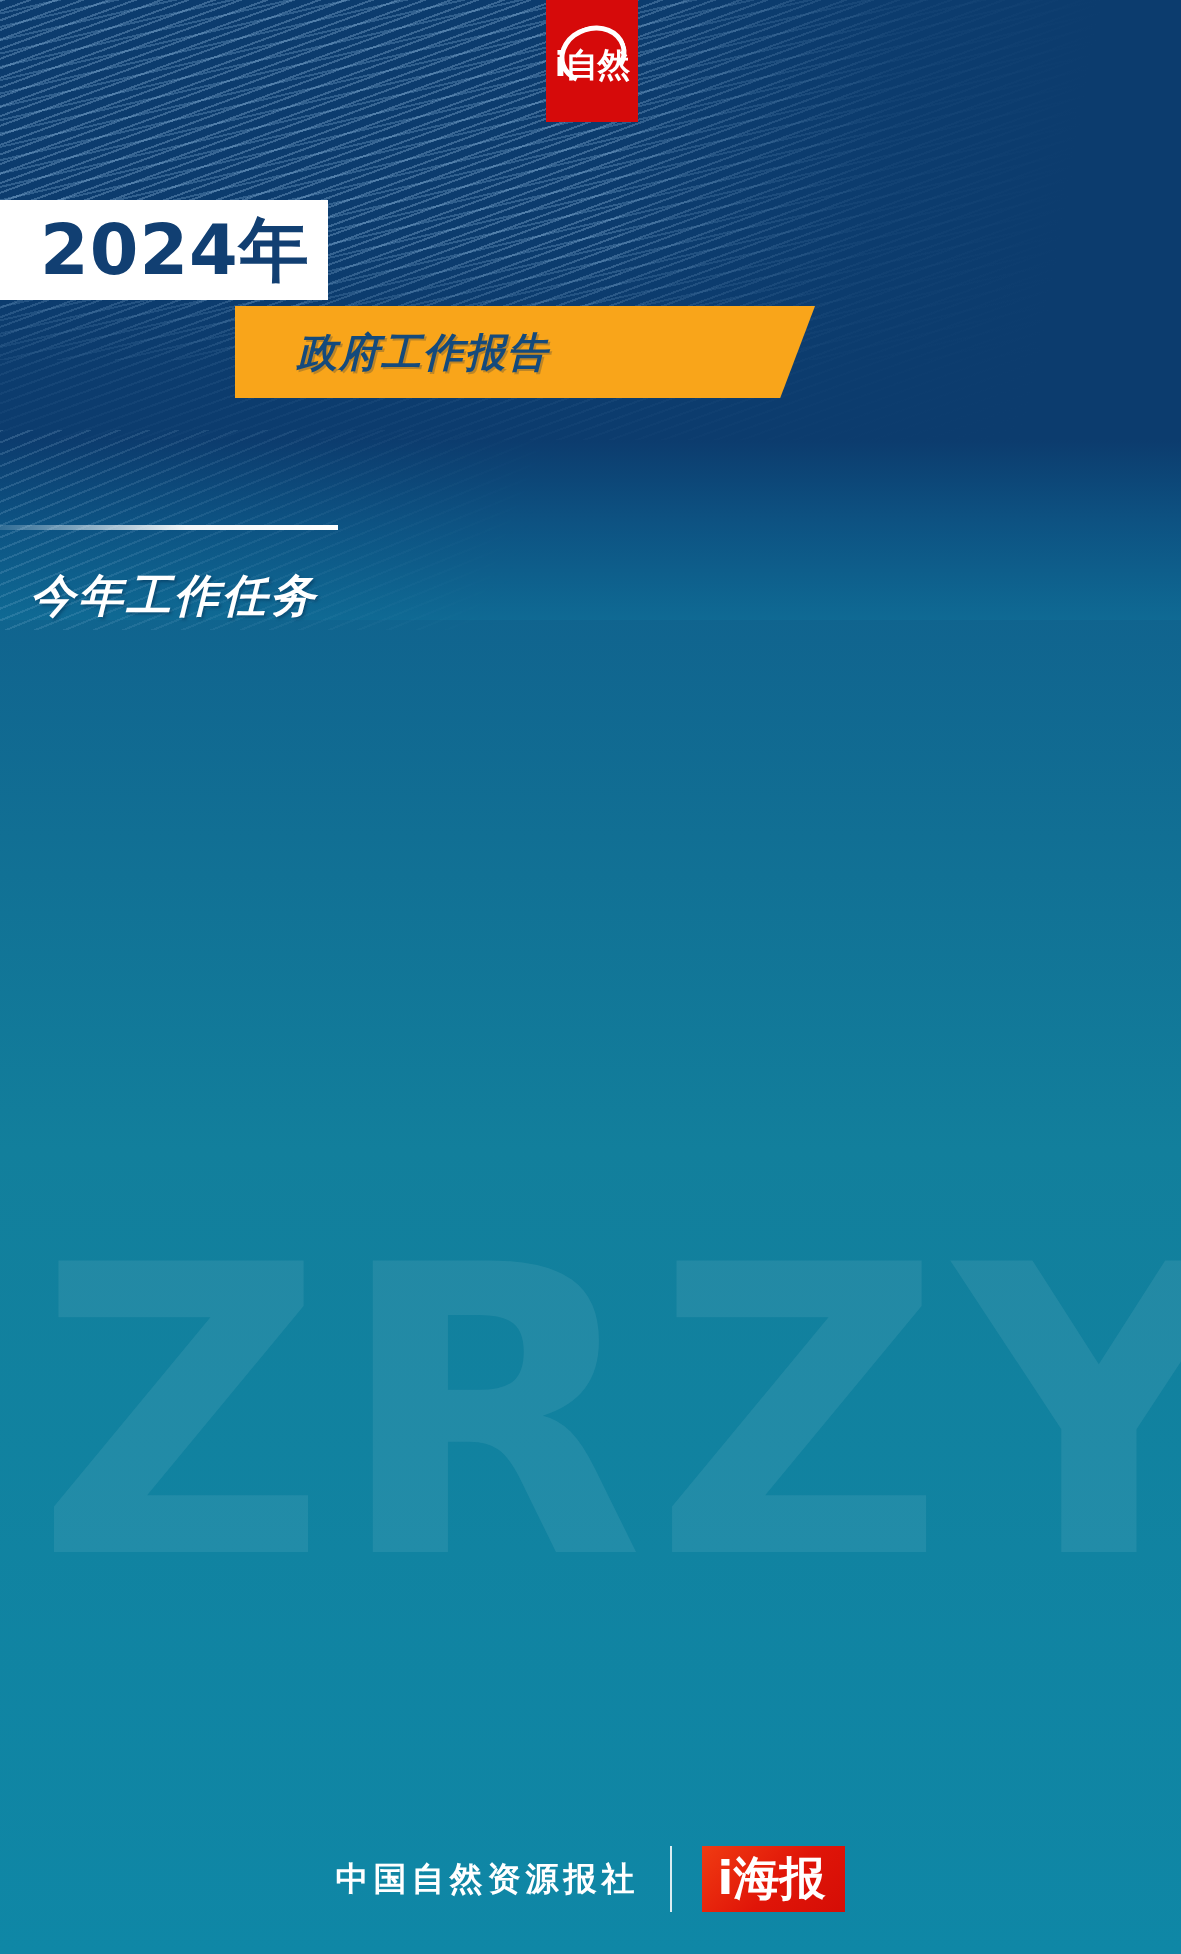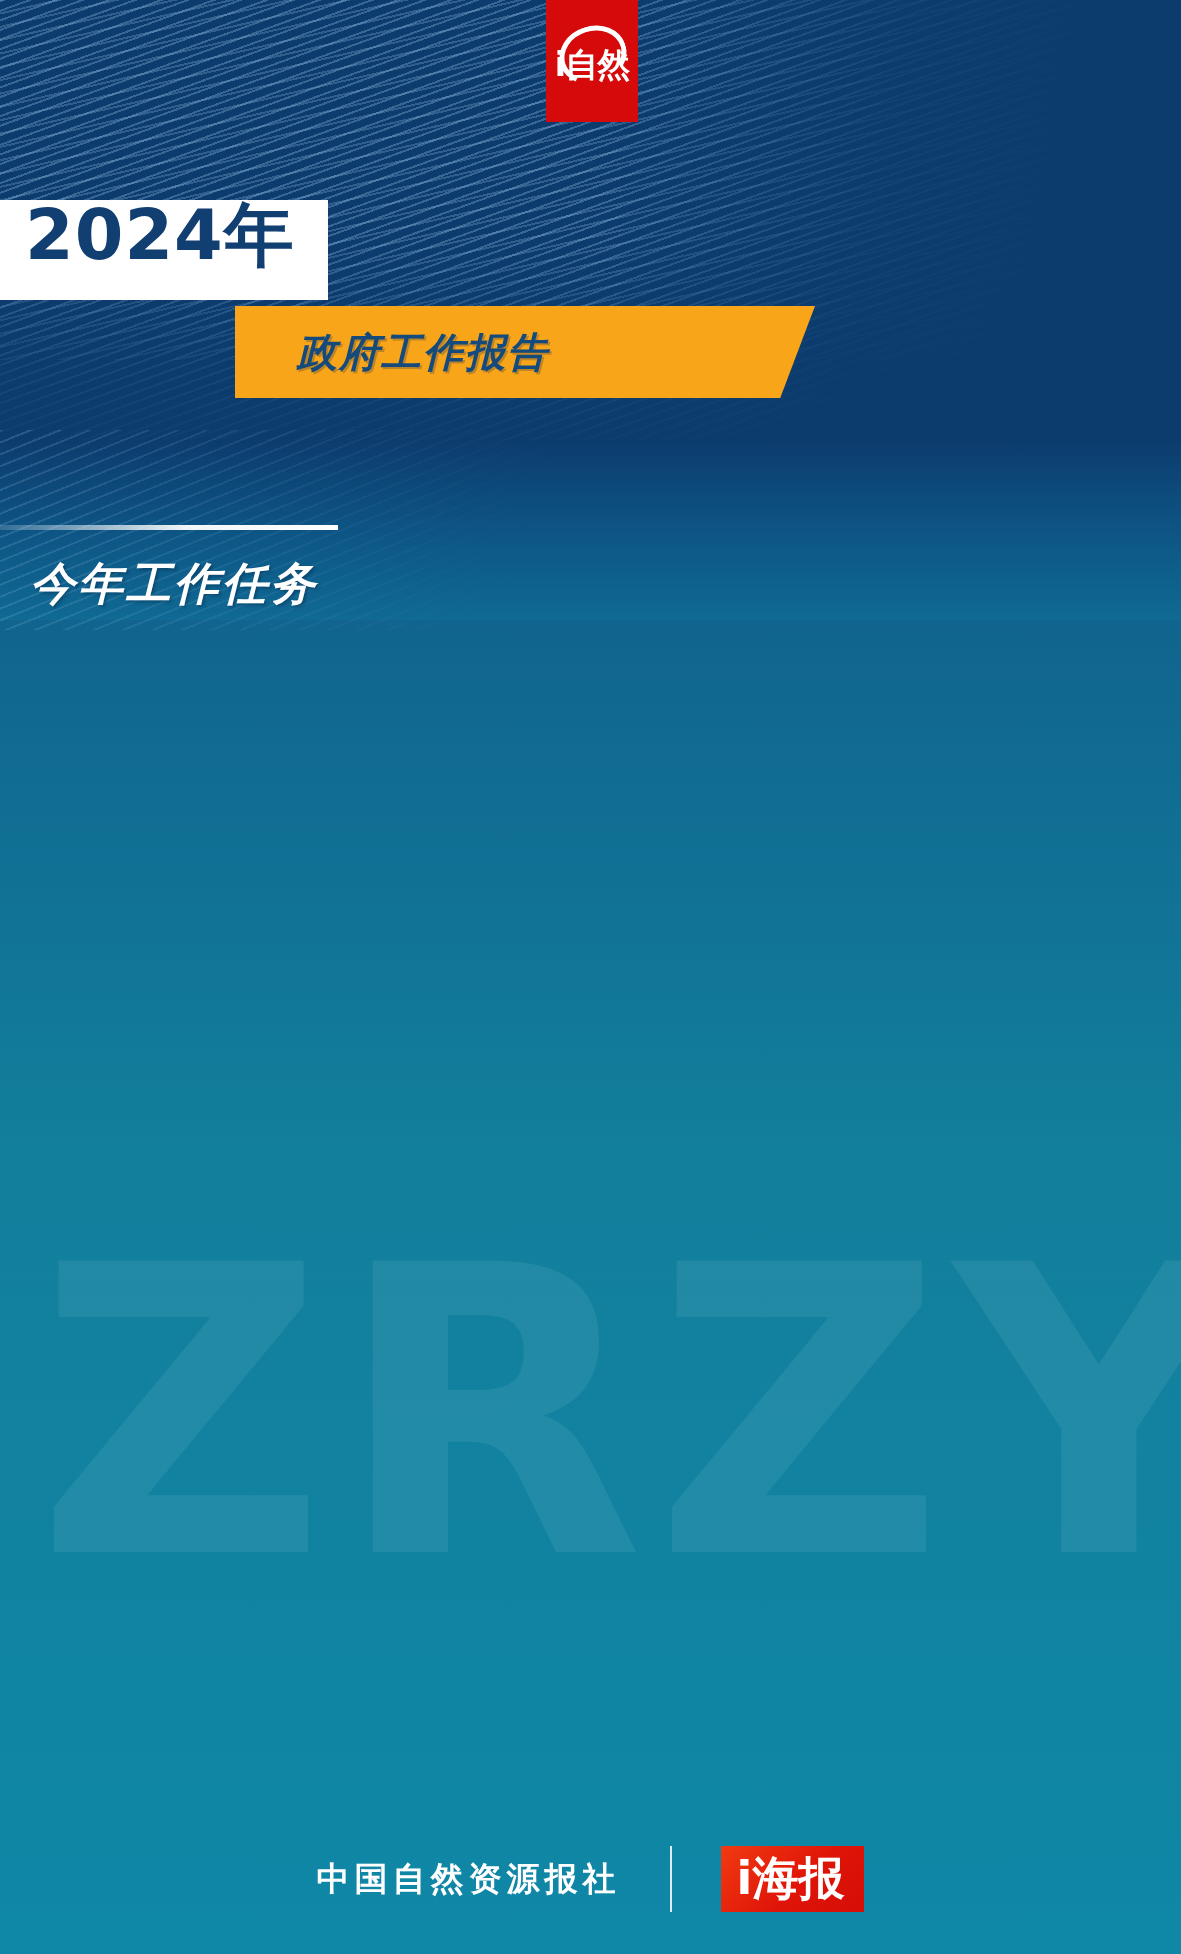--- a/index.html
+++ b/index.html
@@ -86,22 +86,22 @@
     font-size:33px; font-weight:bold; line-height:1;
     letter-spacing:-1px;
     font-family:"DejaVu Sans","Liberation Sans",sans-serif;
   }
 
   
   .year-box {
     position:absolute; left:0; top:200px;
     width:328px; height:100px;
     background:#ffffff;
-    display:flex; 
-    padding-left:25px;
+    display:flex; align-items:center;
+    padding-left:40px;
   }
   .year-text {
     color:#113f72;
     font-size:70px; font-weight:bold; line-height:1;
     letter-spacing:1px;
     font-family:"DejaVu Sans","Liberation Sans",sans-serif;
   }
 
   
   .orange-banner {
@@ -121,25 +121,25 @@
     text-shadow:2px 2px 0 rgba(10,40,75,0.25);
   }
 
   
   .section-rule {
     position:absolute; left:0; top:525px;
     width:338px; height:5px;
     background:linear-gradient(90deg, rgba(255,255,255,0.15) 0%, rgba(255,255,255,0.95) 55%, #ffffff 100%);
   }
   .section-title {
-    position:absolute; left:30px; top:556px;
+    position:absolute; left:30px; top:572px;
     color:#ffffff;
     font-size:45px; font-weight:bold; font-style:italic;
     letter-spacing:3px; line-height:1.25;
-    font-family:Liberation Sans, sans-serif;
+    font-family:Liberation Mono, monospace;
     text-shadow:2px 2px 3px rgba(0,30,60,0.35);
   }
 
   
   .watermark {
     position:absolute; left:0; bottom:136px; width:1181px; height:560px;
     overflow:hidden;
     pointer-events:none;
   }
   .watermark span {
@@ -162,21 +162,21 @@
     line-height:1.48;
     letter-spacing:1px;
     margin-bottom:40px;
     font-family:"DejaVu Sans","Liberation Sans",sans-serif;
     text-shadow:1px 2px 4px rgba(0,35,60,0.18);
   }
 
   
   .footer {
     position:absolute; left:0; bottom:0; width:1181px; height:150px;
-    display:flex; align-items:center; justify-content:center;gap:19px;
+    display:flex; align-items:center; justify-content:center;
   }
   .footer-name {
     color:#ffffff;
     font-size:33px;
     letter-spacing:5px;
     font-family:"DejaVu Serif","Liberation Serif",serif;
     font-weight:bold;
   }
   .footer-divider {
     width:2px; height:66px;

